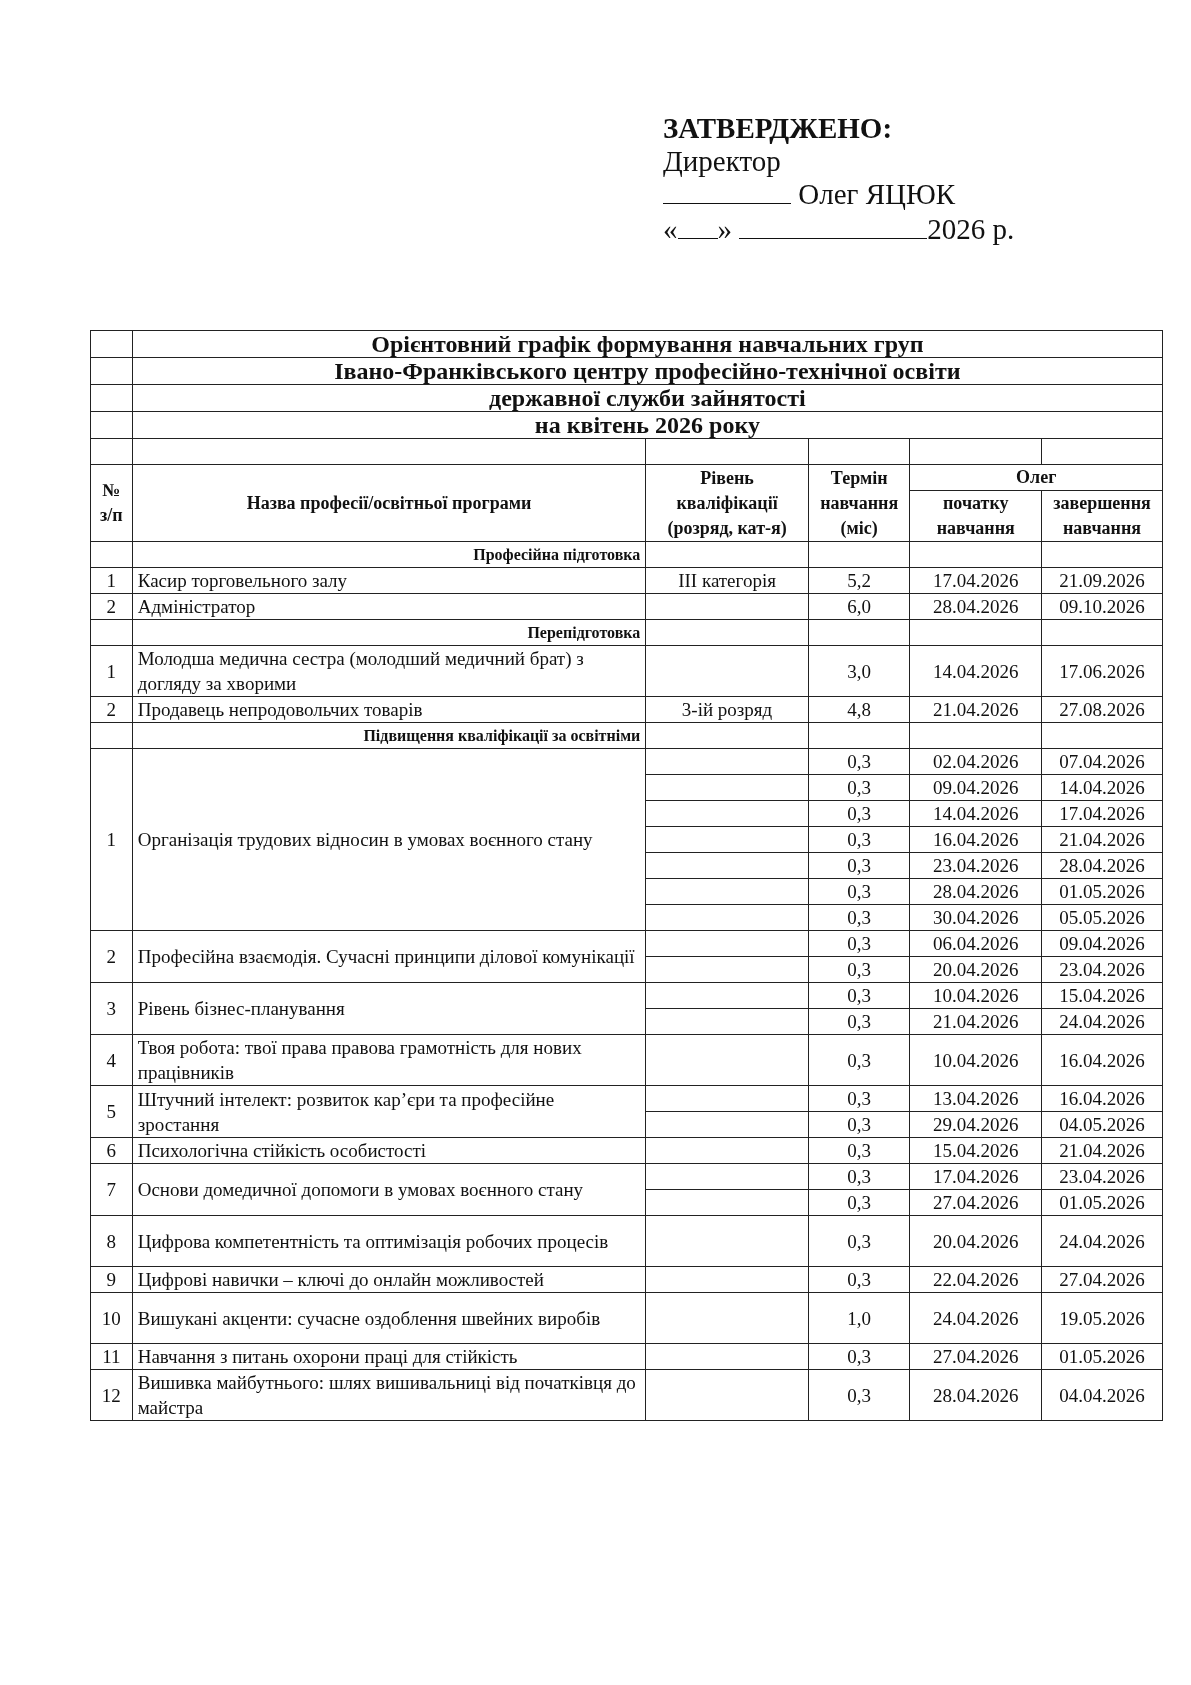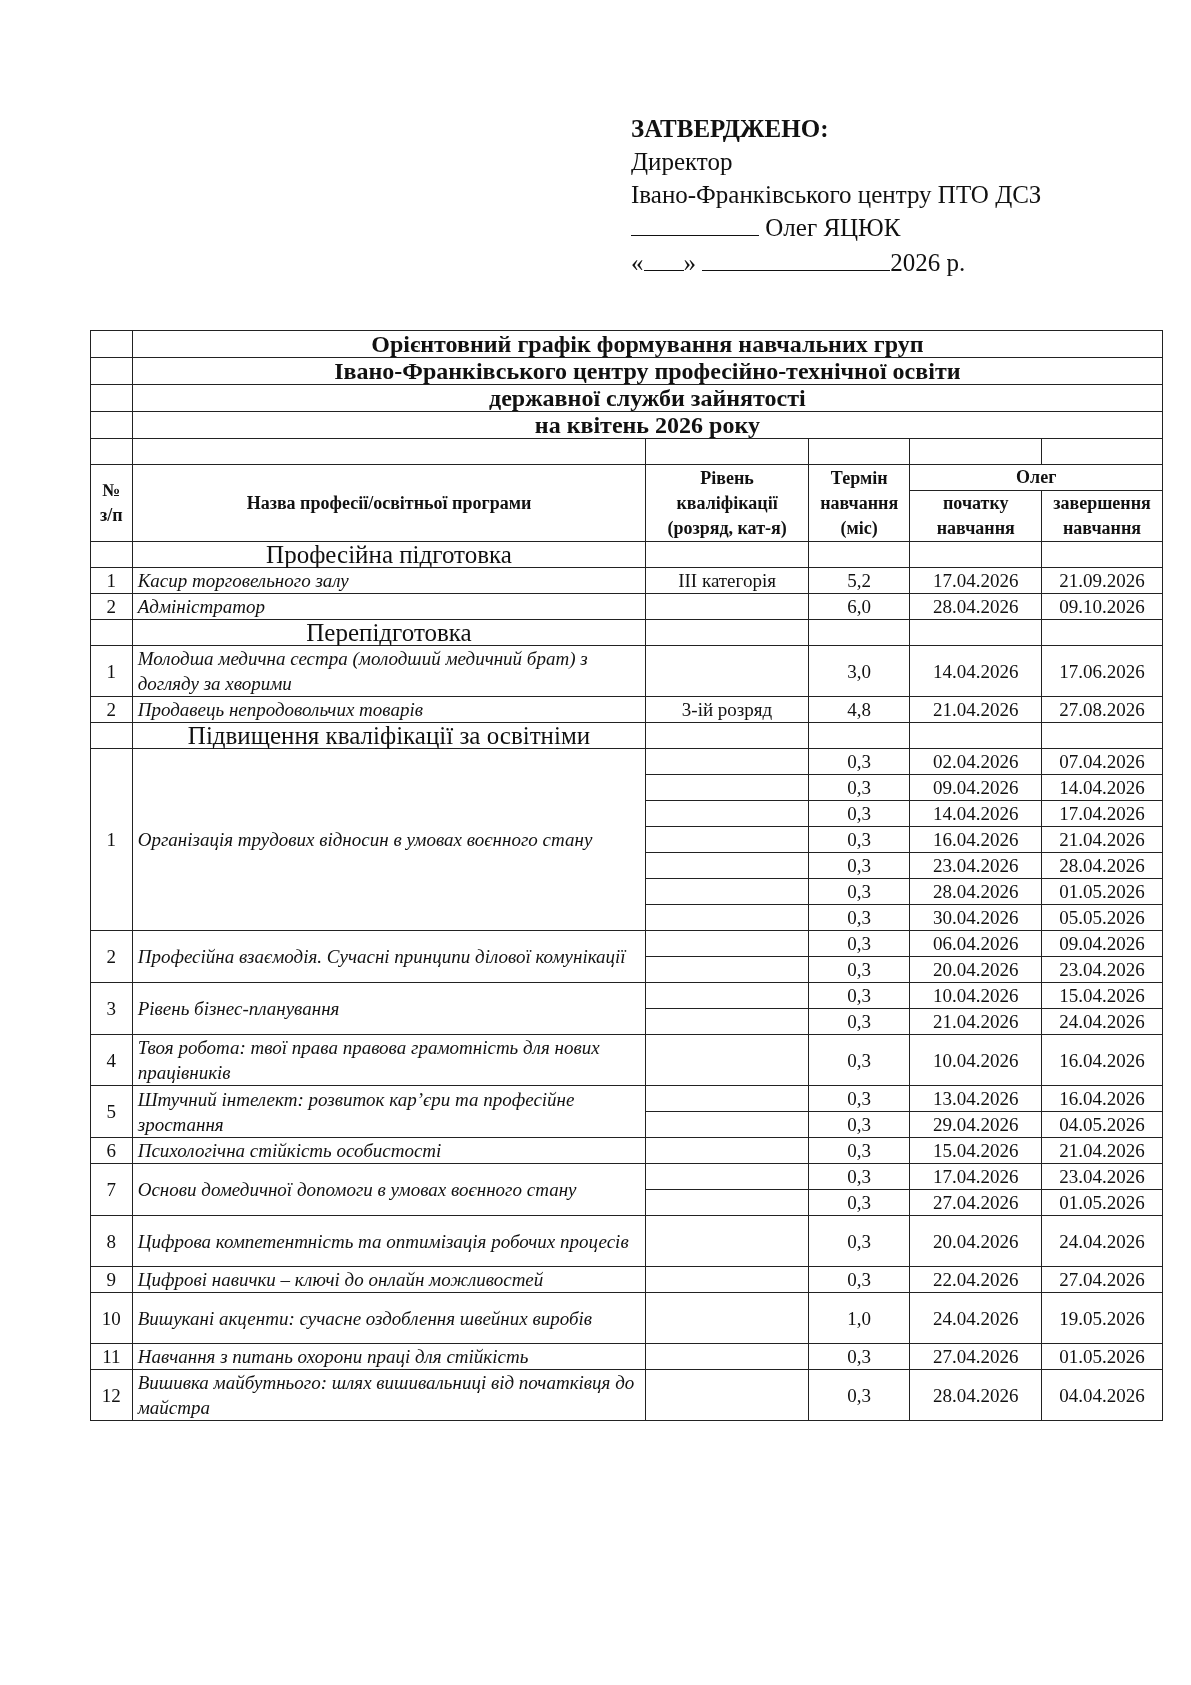--- a/index.html
+++ b/index.html
@@ -1,45 +1,44 @@
 <!DOCTYPE html>
 <html><head>
   <meta charset="utf-8">
   <style>
     html, body { margin: 0; padding: 0; background: #ffffff; }
     body { width: 1191px; height: 1685px; position: relative; font-family: "Liberation Serif", serif; color: #111; }
-    .approval { position: absolute; left: 631px; top: 112px; font-size: 25px; line-height: 33px; }
+    .approval { position: absolute; left: 663px; top: 112px; font-size: 29px; line-height: 33px; }
     .approval .title { font-weight: bold; }
     .approval .line { white-space: pre; }
     .approval .date-line { margin-top: 2px; white-space: pre; }
     .uline { display: inline-block; border-bottom: 1.5px solid #111; height: 20px; vertical-align: baseline; }
     table.sched { position: absolute; left: 90px; top: 330px; width: 1073px; border-collapse: collapse; table-layout: fixed; font-size: 19px; }
     table.sched td { border: 1.5px solid #222; padding: 0 5px; vertical-align: middle; line-height: 25px; }
     .c-num { width: 39px; text-align: center; }
     .c-name { width: 480px; }
     .c-lvl { width: 152px; text-align: center; }
     .c-term { width: 95px; text-align: center; }
     .c-start { width: 123px; text-align: center; }
     .c-end { width: 113px; text-align: center; }
     .title-row td { font-weight: bold; font-size: 24px; text-align: center; height: 26px; line-height: 26px; }
     .hdr td { font-weight: bold; font-size: 18px; text-align: center; line-height: 25px; }
-    .section td.sec-label { font-weight: normal; text-align: center; font-size: 25px; }
+    .section td.sec-label { font-weight: bold; text-align: right; font-size: 16px; }
     .r1 td { height: 25px; }
     .r2 td { height: 50px; }
     .num { text-align: center; }
-    .name { text-align: left; font-style: italic; }
+    .name { text-align: left; }
     .center { text-align: center; }
   </style>
 </head>
 <body>
 
 <div class="approval">
   <div class="title">ЗАТВЕРДЖЕНО:</div>
   <div class="line">Директор</div>
-  <div class="line">Івано-Франківського центру ПТО ДСЗ</div>
   <div class="line"><span class="uline" style="width:128px"></span> <span>Олег ЯЦЮК</span></div>
   <div class="date-line"><span>«</span><span class="uline" style="width:40px"></span><span>»</span> <span class="uline" style="width:188px"></span><span>2026 р.</span></div>
 </div>
 
 <table class="sched">
   <colgroup>
     <col class="c-num">
       <col class="c-name">
       <col class="c-lvl">
       <col class="c-term">

